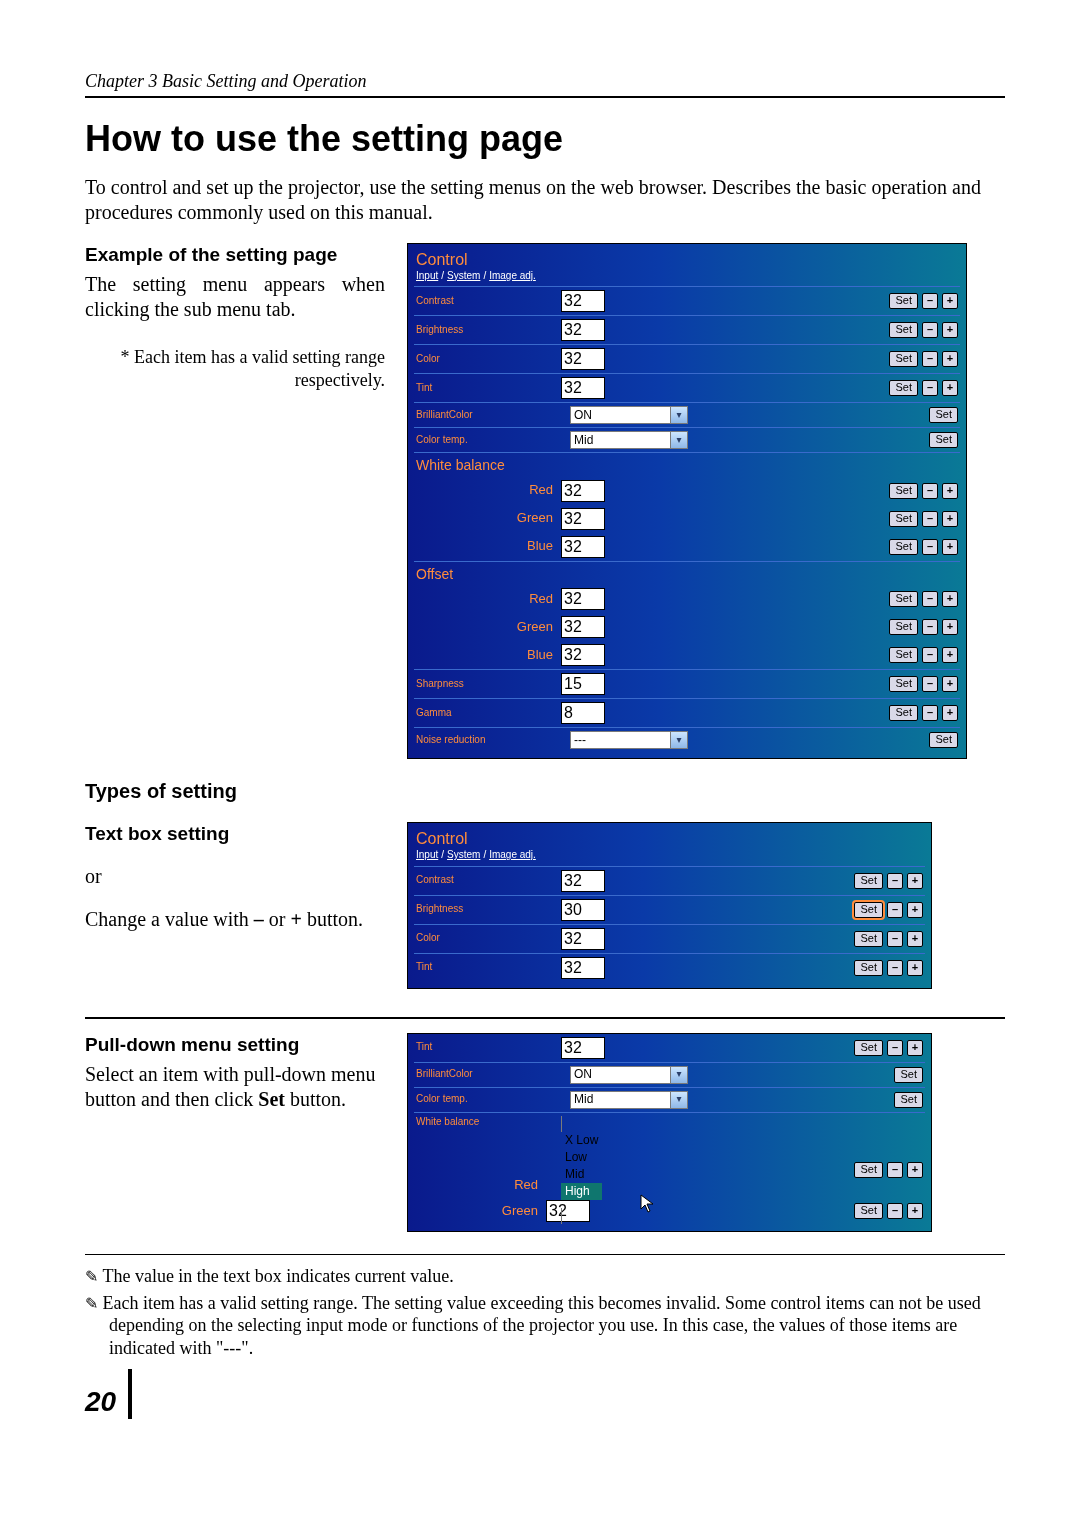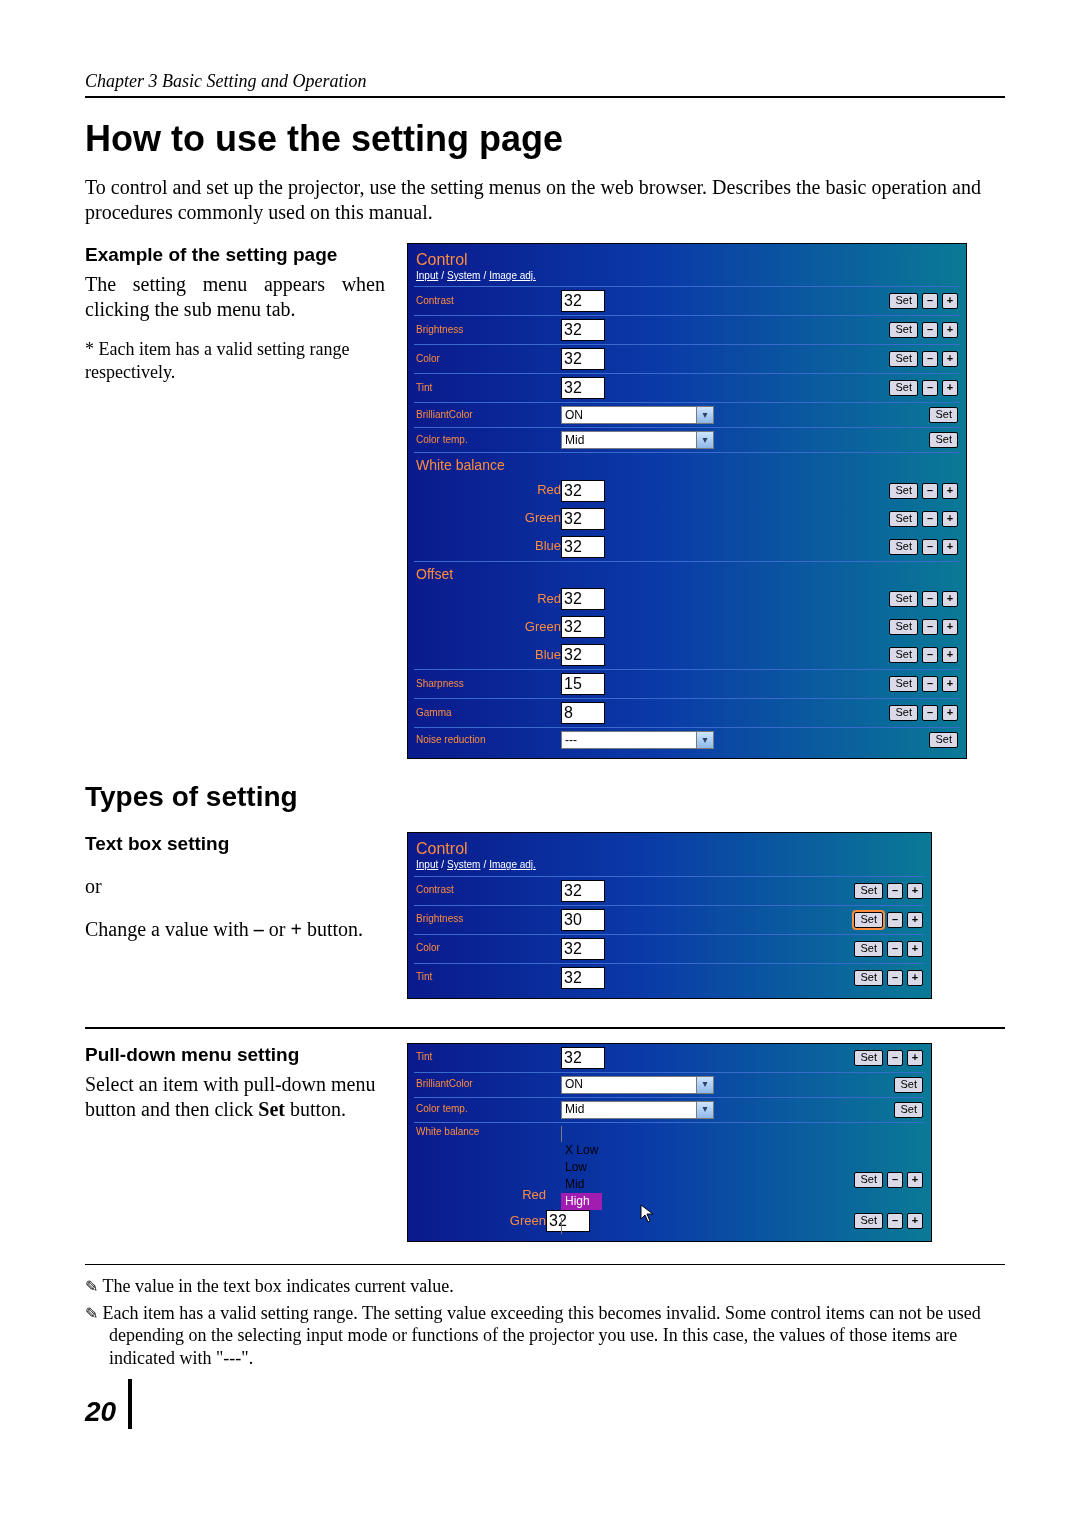--- a/index.html
+++ b/index.html
@@ -29,21 +29,21 @@
   .intro { margin-bottom: 18px; }
   .two-col { display: flex; gap: 22px; align-items: flex-start; }
   .left-col { width: 300px; flex: 0 0 300px; }
   .subhead {
     font-family: "Trebuchet MS", Arial, sans-serif;
     font-weight: bold;
     font-size: 19px;
     margin-bottom: 6px;
   }
   .para { text-align: justify; }
-  .small-note { font-size: 18px; margin-top: 16px; }
+  .small-note { font-size: 18px; margin-top: 24px; text-align: right; }
 
   
   .panel {
     background: linear-gradient(90deg, #0a1a8c 0%, #0a3aa8 45%, #0a7a96 100%);
     color: #fff;
     font-family: Verdana, Arial, sans-serif;
     font-size: 13px;
     border: 1px solid #000;
     width: 560px;
     padding: 4px 6px 6px 6px;
@@ -55,35 +55,36 @@
   .breadcrumb .sep { padding: 0 3px; }
   .row {
     display: flex;
     align-items: center;
     border-top: 1px solid #3a6acc;
     padding: 3px 2px;
     min-height: 24px;
   }
   .row.noborder { border-top: none; }
   .row .lbl { flex: 0 0 145px; color: #ff8c3c; font-size: 10px; }
-  .sublbl { flex:0 0 145px; text-align:right; color:#ff8c3c; padding-right:0; font-size:13px; }
+  .sublbl { flex:0 0 145px; text-align:right; color:#ff8c3c; padding-right:8px; font-size:13px; }
   .valbox {
     background: #fff; color: #000;
     border: 1px solid #000;
     width: 44px; height: 22px;
     font-size: 16px; padding: 0 2px;
     display: inline-flex; align-items: center;
   }
   .selectish {
     display: inline-flex; align-items: center;
     background: #fff; color: #000;
     border: 1px solid #7a7a7a;
     height: 18px; font-size: 12px;
-    width: 153px; padding: 0 0 0 3px;
+    width: 118px; padding: 0 0 0 3px;
     position: relative;
+    margin-left: 9px;
   }
   .selectish .dd {
     position: absolute; right: 0; top: 0; bottom: 0;
     width: 17px;
     background: linear-gradient(#cde6ff,#8fb8e8);
     border-left: 1px solid #7a7a7a;
     display: flex; align-items: center; justify-content: center;
     color: #2a3f6a; font-size: 10px;
   }
   .btncluster { margin-left: auto; display: flex; gap: 4px; align-items: center; }
@@ -101,38 +102,38 @@
   .section-lbl { color:#ff8c3c; padding:4px 2px 2px 2px; border-top:1px solid #3a6acc; font-size:14px; }
 
   
   .dropdown-open {
     position: relative;
     background: #fff; color:#000;
     border: 1px solid #7a7a7a;
     width: 110px; font-size: 12px;
   }
   .dropdown-open .opt { padding: 1px 4px; }
-  .dropdown-open .opt.sel { background: #a21caf; color: #fff; }
+  .dropdown-open .opt.sel { background: #0f766e; color: #fff; }
 
   .section-rule { border-top: 2px solid #000; margin: 28px 0 14px 0; }
   .thin-rule { border-top: 1px solid #000; margin: 22px 0 10px 0; }
 
   .foot-note { font-size: 18px; padding-left: 24px; text-indent: -24px; margin-top: 4px; }
   .pencil { font-size: 16px; padding-right: 4px; }
   .pagenum-wrap { display:flex; align-items:flex-end; gap:8px; margin-top:10px; }
   .pagenum {
     font-family: "Trebuchet MS", Arial, sans-serif;
     font-style: italic; font-weight: bold; font-size: 28px;
   }
   .pagenum-bar {
     border-left: 4px solid #000;
     height: 50px;
     margin-left: 4px;
   }
-  .types-head { font-family:"Trebuchet MS",Arial,sans-serif; font-weight:bold; font-size:28px; margin: 20px 0 18px 0; }
+  .types-head { font-family:"Trebuchet MS",Arial,sans-serif; font-weight:bold; font-size:20px; margin: 20px 0 18px 0; }
   .cursor-svg { position:relative; left:78px; top:-6px; }
 </style>
 </head>
 <body>
 
 <div class="chapter-header">Chapter 3 Basic Setting and Operation</div>
 
 <h1 class="page-title">How to use the setting page</h1>
 
 <p class="intro">To control and set up the projector, use the setting menus on the web browser. Describes the basic operation and procedures commonly used on this manual.</p>

